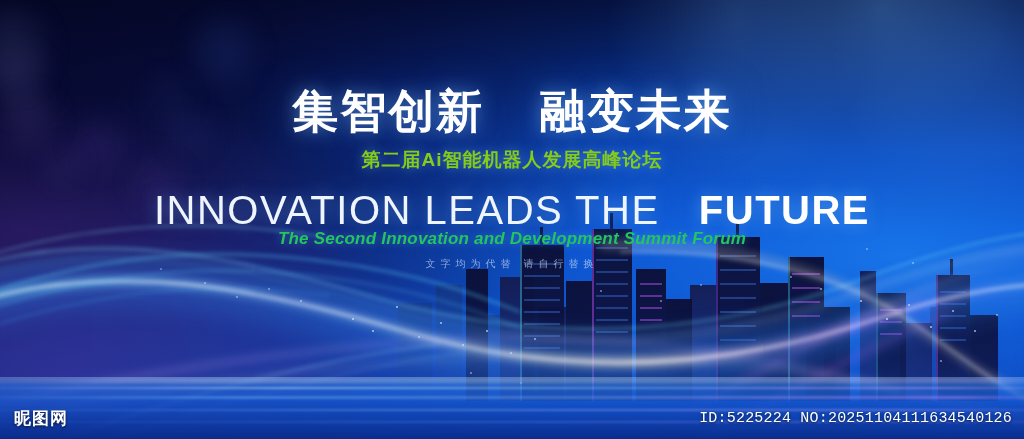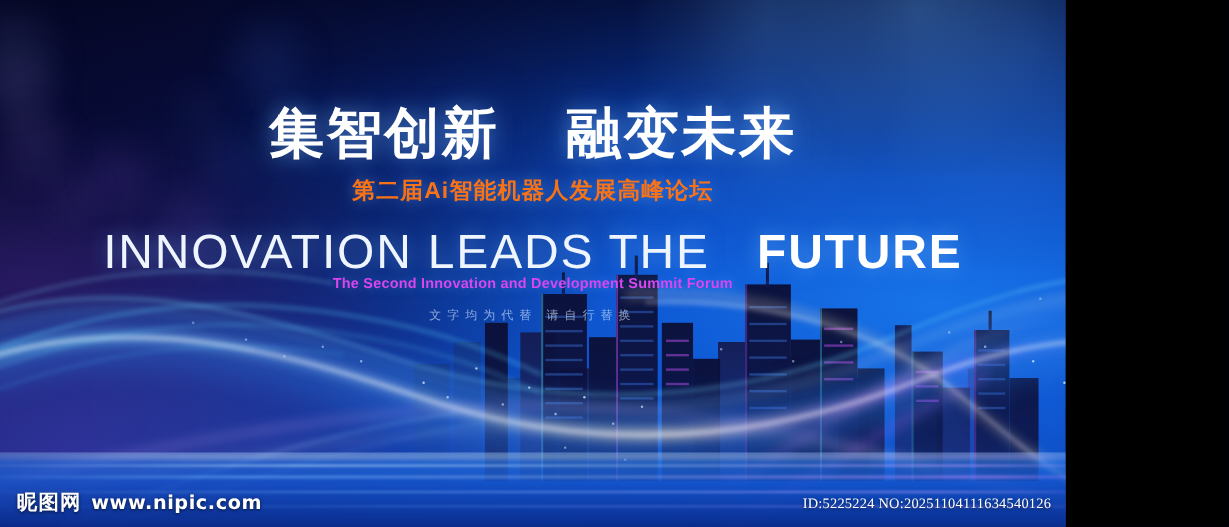--- a/index.html
+++ b/index.html
@@ -1,17 +1,17 @@
 <!DOCTYPE html>
 <html><head>
 <meta charset="utf-8">
 <style>
   html,body{margin:0;padding:0;background:#000;}
   .stage{
-    position:relative;width:888px;height:439px;overflow:hidden;
+    position:relative;width:1024px;height:439px;overflow:hidden;
     font-family:"Liberation Sans","DejaVu Sans",sans-serif;
     background:#0b2a86;
     isolation:isolate;
   }
   .layer{position:absolute;inset:0;}
 
   
   .bg-base{
     background:
       radial-gradient(150% 120% at 88% 58%, #1874e8 0%, #0f5ad6 18%, #0b44b4 38%, #082f91 58%, #061c63 78%, #040f3d 100%);
@@ -69,42 +69,43 @@
     position:absolute;left:0;right:0;top:88px;
     font-size:46px;line-height:1;font-weight:700;color:#ffffff;
     letter-spacing:2px;
     text-shadow:0 0 18px rgba(120,190,255,.55),0 0 46px rgba(40,110,230,.45);
     white-space:nowrap;
   }
   .title-cn .gap{display:inline-block;width:26px;}
 
   .subtitle-cn{
     position:absolute;left:0;right:0;top:150px;
-    font-size:19px;line-height:1;font-weight:700;color:#f97316;
+    font-size:19px;line-height:1;font-weight:700;color:#84cc16;
     letter-spacing:1px;
     text-shadow:0 0 12px rgba(120,190,255,.5);
     white-space:nowrap;
   }
 
   .headline-en{
     position:absolute;left:0;right:0;top:190px;
     font-size:40px;line-height:1;color:#eef5ff;
     letter-spacing:1.5px;font-weight:400;
     text-shadow:0 0 16px rgba(120,190,255,.5);
     white-space:nowrap;
   }
   .headline-en .bold{font-weight:700;color:#ffffff;}
   .headline-en .sp{display:inline-block;width:14px;}
 
   .sub-en{
     position:absolute;left:0;right:0;top:230px;
-    font-size:12px;line-height:1;color:#d946ef;font-weight:600;
+    font-size:17px;line-height:1;color:#22c55e;font-weight:600;
     letter-spacing:.2px;
     text-shadow:0 0 10px rgba(110,180,255,.45);
     white-space:nowrap;
+    font-style:italic;
   }
 
   .note-cn{
     position:absolute;left:0;right:0;top:259px;
     font-size:10px;line-height:1;color:rgba(215,232,255,.62);
     letter-spacing:5px;white-space:nowrap;
   }
 
   
   .wm{
@@ -114,23 +115,23 @@
     font-size:17px;font-weight:700;color:#ffffff;letter-spacing:1px;
     text-shadow:0 1px 3px rgba(0,0,0,.7);
   }
   .wm-url{
     font-size:16px;font-weight:700;color:#ffffff;letter-spacing:.5px;
     font-family:"DejaVu Sans",sans-serif;
     text-shadow:0 1px 3px rgba(0,0,0,.7);
   }
   .idline{
     position:absolute;right:12px;bottom:12px;
-    font-size:12px;color:#ffffff;letter-spacing:.2px;
+    font-size:15px;color:#ffffff;letter-spacing:.2px;
     text-shadow:0 1px 3px rgba(0,0,0,.65);
-    font-family:Liberation Serif, serif;
+    font-family:Liberation Mono, monospace;
   }
 </style>
 </head>
 <body>
 
 <div class="stage">
 
   <div class="layer bg-base"></div>
   <div class="layer bg-left-dark"></div>
   <div class="layer bg-topshade"></div>
@@ -402,18 +403,17 @@
       <span class="bold">FUTURE</span>
     </div>
 
     <div class="sub-en">The Second Innovation and Development Summit Forum</div>
 
     <div class="note-cn">文字均为代替 请自行替换</div>
   </div>
 
   <div class="wm">
     <span class="wm-logo">昵图网</span>
-    <span class="wm-url">www.nipic.com</span>
   </div>
 
   <div class="idline">ID:5225224 NO:20251104111634540126</div>
 
 </div>
 
 </body></html>

